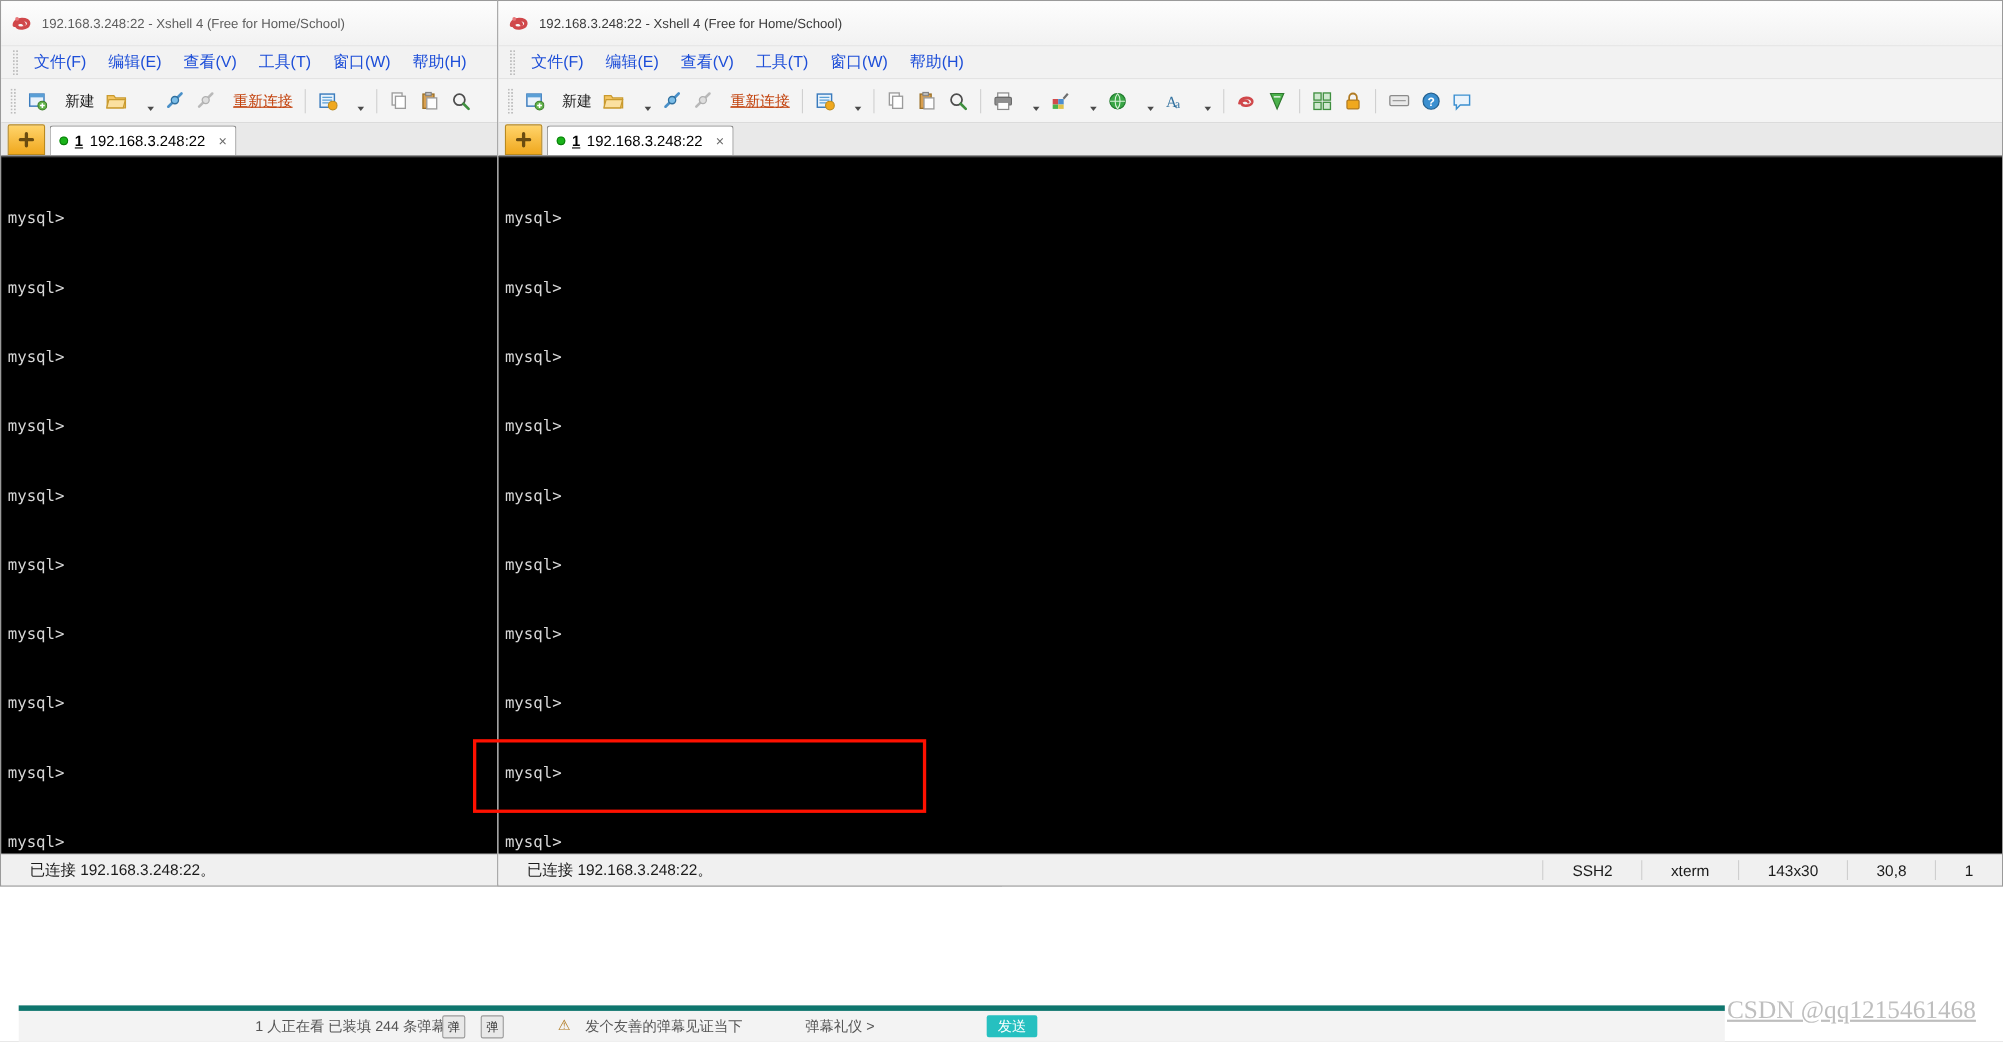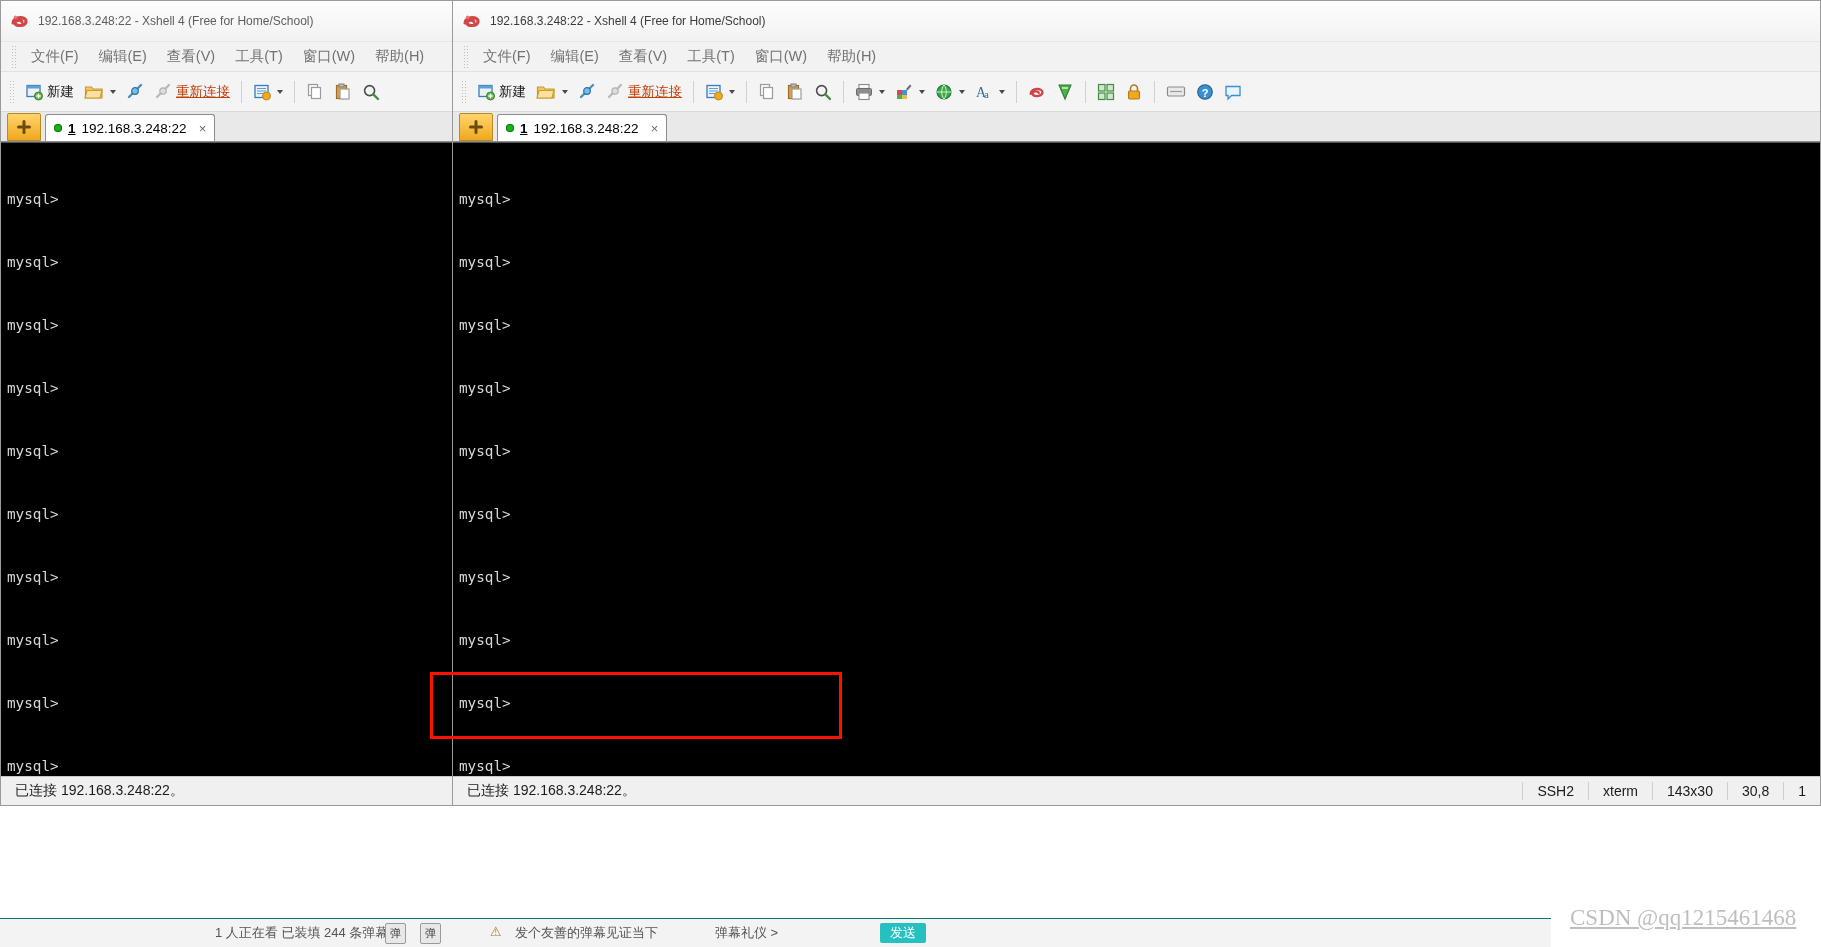--- a/index.html
+++ b/index.html
@@ -11,25 +11,25 @@
        box-sizing:border-box;overflow:hidden;}
   .win .titlebar{height:40px;display:flex;align-items:center;padding:0 8px;
        background:linear-gradient(#fdfdfd,#f2f2f2);box-sizing:border-box;}
   .win .titlebar .tbicon{width:22px;height:22px;margin-right:7px;flex:0 0 auto;}
   .win .titlebar .tbtext{font-size:12px;color:#3b3b3b;white-space:nowrap;}
   .win.inactive .titlebar .tbtext{color:#5d5d5d;}
 
   .menubar{height:31px;display:flex;align-items:center;gap:0;
        background:#f2f2f2;border-top:1px solid #e6e6e6;
        border-bottom:1px solid #e1e1e1;box-sizing:border-box;padding-left:10px;}
-  .menubar .mi{font-size:14.5px;color:#737373;padding:3px 10px;white-space:nowrap;}
+  .menubar .mi{font-size:14.5px;color:#1d4ed8;padding:3px 10px;white-space:nowrap;}
 
   .toolbar{height:40px;display:flex;align-items:center;background:#f4f4f4;
        border-bottom:1px solid #d9d9d9;box-sizing:border-box;padding-left:8px;gap:2px;}
-  .tbtn{display:flex;align-items:center;gap:4px;padding:3px 4px;border-radius:3px;
+  .tbtn{display:flex;align-items:flex-end;gap:16px;padding:3px 4px;border-radius:3px;
         font-size:13.5px;color:#1b1b1b;white-space:nowrap;}
   .tbtn.dim{color:#c2410c;text-decoration:underline;}
   .caret{width:0;height:0;border-left:3.5px solid transparent;
          border-right:3.5px solid transparent;border-top:4px solid #4a4a4a;
          margin-left:2px;}
   .sep{width:1px;height:22px;background:#d0d0d0;margin:0 5px;}
 
   .gripper{width:6px;height:24px;margin-right:4px;flex:0 0 auto;
     background-image:radial-gradient(circle,#bdbdbd 1px,transparent 1px);
     background-size:3px 3px;}
@@ -53,30 +53,30 @@
   .term{background:#000000;overflow:hidden;position:relative;}
   .termtext{font-family:"DejaVu Sans Mono","Liberation Mono",monospace;
      font-size:14.3px;line-height:21px;color:#d8d8d8;white-space:pre;
      padding:4px 0 0 6px;}
   .termtext .ln{height:21px;}
 
   
   .statusbar{height:28px;display:flex;align-items:center;
      background:#f0f0f0;border-top:1px solid #c8c8c8;
      box-sizing:border-box;font-size:14px;color:#1b1b1b;}
-  .statusbar .cell{padding:0 14px;white-space:nowrap;}
+  .statusbar .cell{padding:0 26px;white-space:nowrap;}
   .statusbar .vline{width:1px;height:18px;background:#cfcfcf;}
 
   
   .redbox{position:absolute;border:3px solid #ff1100;box-sizing:border-box;
      pointer-events:none;}
 
   
-  .bottomstrip{position:absolute;left:0;bottom:0;width:1551px;height:28px;
-     background:#f3f3f3;border-top:1px solid #0f766e;overflow:hidden;}
+  .bottomstrip{position:absolute;left:17px;bottom:0;width:1551px;height:28px;
+     background:#f3f3f3;border-top:5px solid #0f766e;overflow:hidden;}
   .danmaku{position:absolute;white-space:nowrap;font-size:13px;color:#555;}
   .pillbtn{position:absolute;height:19px;border:1px solid #9a9a9a;background:#e8e8e8;
      font-size:11px;color:#333;display:flex;align-items:center;justify-content:center;
      border-radius:2px;padding:0 4px;}
   .sendbtn{position:absolute;height:20px;background:#26c0c0;color:#fff;font-size:13px;
      display:flex;align-items:center;justify-content:center;border-radius:2px;padding:0 10px;}
 
   .watermark{position:absolute;font-size:23px;color:rgba(110,110,110,.45);
      white-space:nowrap;font-family:"Liberation Serif","DejaVu Serif",serif;}
 

